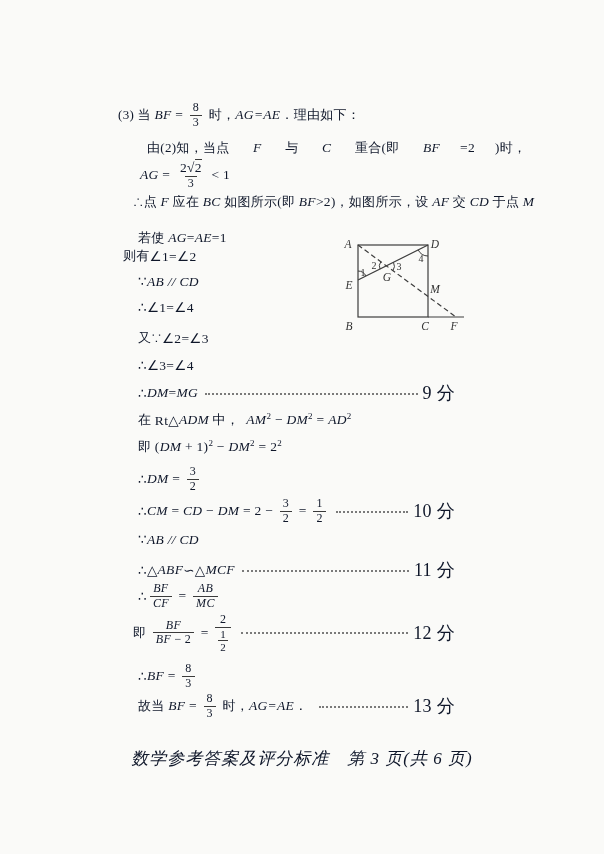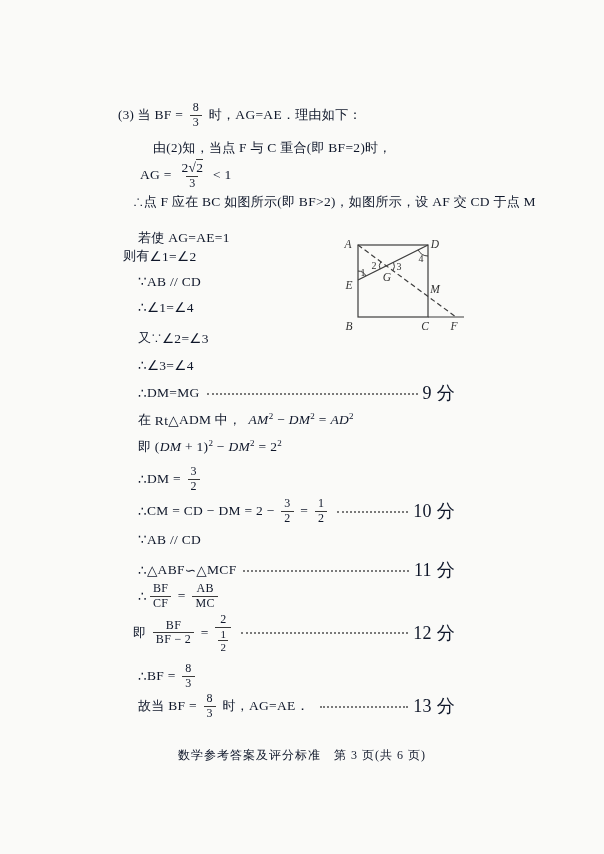--- a/index.html
+++ b/index.html
@@ -2,51 +2,51 @@
 <html><head>
 <meta charset="utf-8">
 <style>
   html,body{margin:0;padding:0;background:#e9e9e7;}
   .page{position:relative;width:604px;height:854px;background:#fafaf8;overflow:hidden;
         font-family:"Liberation Serif",serif;color:#0f172a;}
   .line{position:absolute;display:flex;align-items:center;white-space:pre;
         font-size:13px;letter-spacing:0.3px;}
   .zh{font-size:13px;}
   .up{font-size:13.5px;font-style:normal;}
-  .it{font-size:13.5px;}
+  .it{font-size:13.5px;font-style:italic;}
   .term{white-space:pre;font-size:13.5px;}
   .term .it{font-style:italic;}
   sup{font-size:9px;line-height:0;}
   .frac{display:inline-flex;flex-direction:column;align-items:center;text-align:center;
         font-size:12px;line-height:1.15;margin:0 3px;}
   .frac .num{padding:0 3px;}
   .frac .den{border-top:1px solid #3a3a3a;padding:0 3px;}
   .frac .it{font-size:12px;}
   .frac .ifrac{display:inline-flex;flex-direction:column;align-items:center;
         font-size:11px;line-height:1.1;}
   .frac .ifrac .iden{border-top:1px solid #3a3a3a;padding:0 2px;}
   .radd{border-top:1px solid #3a3a3a;}
   .dots{flex:1 1 auto;height:0;border-bottom:2px dotted #7a7a7a;margin:1px 5px 0 7px;}
   .score{font-size:18px;white-space:nowrap;}
   .footer{position:absolute;left:0;top:747px;width:604px;text-align:center;
-        font-size:12px;letter-spacing:1px;}
+        font-size:17px;font-style:italic;letter-spacing:1px;}
   .diagram{position:absolute;left:330px;top:222px;}
   .dlabel{font-family:"Liberation Serif",serif;font-style:italic;font-size:11.5px;fill:#333;}
   .dnum{font-family:"Liberation Serif",serif;font-style:normal;font-size:10px;fill:#333;}
 </style>
 </head>
 <body>
 
 <div class="page">
 
   <div class="line" style="top:101px;left:118px;">
     <span class="zh">(3) 当 </span><span class="it">BF</span><span class="up"> = </span><span class="frac"><span class="num">8</span><span class="den">3</span></span><span class="zh"> 时，</span><span class="it">AG=AE</span><span class="zh">．理由如下：</span>
   </div>
 
-  <div class="line" style="top:139px;left:153px;">
+  <div class="line" style="top:139px;left:147px;gap:20px;">
     <span class="zh">由(2)知，当点 </span><span class="it">F</span><span class="zh"> 与 </span><span class="it">C</span><span class="zh"> 重合(即 </span><span class="it">BF</span><span class="up">=2</span><span class="zh">)时，</span>
   </div>
 
   <div class="line" style="top:160px;left:140px;">
     <span class="it">AG</span><span class="up"> = </span><span class="frac"><span class="num"><span class="up">2</span><span class="up">√</span><span class="up radd">2</span></span><span class="den">3</span></span><span class="up"> &lt; 1</span>
   </div>
 
   <div class="line" style="top:193px;left:133px;">
     <span class="zh">∴点 </span><span class="it">F</span><span class="zh"> 应在 </span><span class="it">BC</span><span class="zh"> 如图所示(即 </span><span class="it">BF</span><span class="up">&gt;2</span><span class="zh">)，如图所示，设 </span><span class="it">AF</span><span class="zh"> 交 </span><span class="it">CD</span><span class="zh"> 于点 </span><span class="it">M</span>
   </div>

